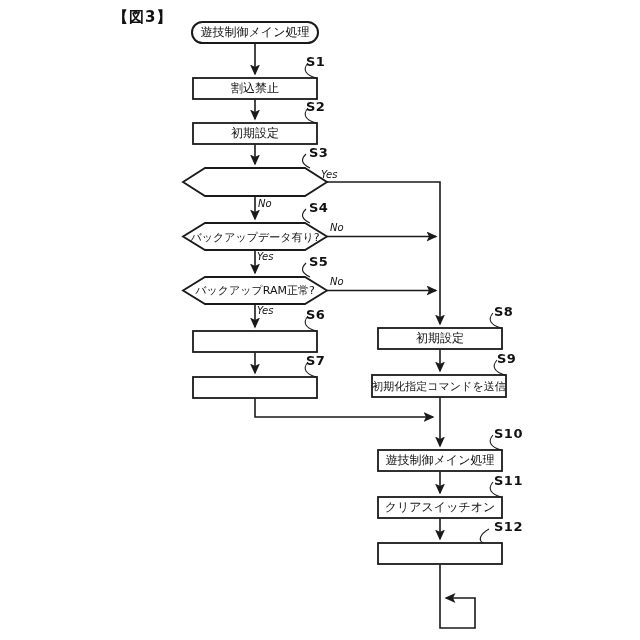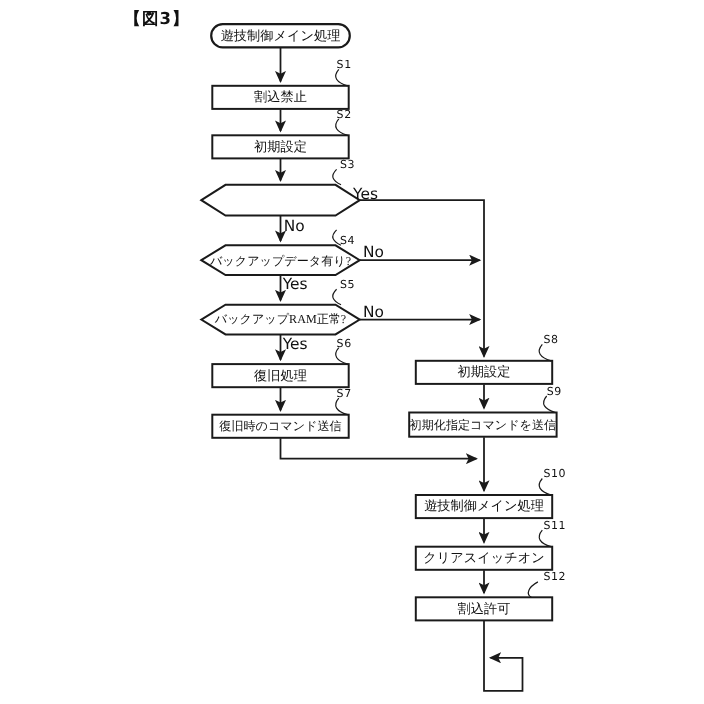--- a/index.html
+++ b/index.html
@@ -6,26 +6,26 @@
   #canvas{
     position:relative;width:568px;height:640px;background:#ffffff;
     font-family:"DejaVu Sans","Liberation Sans",sans-serif;color:#111;
     overflow:hidden;
   }
   #wires{position:absolute;left:0;top:0;z-index:1;}
   .txt{position:absolute;z-index:2;white-space:nowrap;}
   .fig-title{font-size:15px;font-weight:bold;letter-spacing:1px;}
   .node-label{
     display:flex;align-items:center;justify-content:center;
-    font-size:12px;text-align:right;font-family:Liberation Serif, serif;
+    font-size:12px;text-align:right;
   }
   .node-label.sm{font-size:11px;}
   .node-label.hex{font-size:11px;letter-spacing:0;}
-  .step-label{font-size:10px;letter-spacing:0.5px;}
-  .branch-label{font-size:14px;}
+  .step-label{font-size:13px;letter-spacing:0.5px;font-weight:bold;}
+  .branch-label{font-size:10px;font-style:italic;}
 </style>
 </head>
 <body>
 
 <div id="canvas">
 
   <svg id="wires" width="640" height="640" viewBox="0 0 640 640">
     <defs>
       <marker id="arw" markerUnits="userSpaceOnUse" markerWidth="12" markerHeight="10" refX="9.5" refY="5" orient="auto">
         <path d="M0,0 L11,5 L0,10 L2.5,5 Z" fill="#1a1a1a"></path>
@@ -83,32 +83,29 @@
     </g>
   </svg>
 
   <div class="txt fig-title" style="left:113px;top:8px;">【図3】</div>
 
   <div class="txt node-label" style="left:192px;top:22px;width:126px;height:21px;">遊技制御メイン処理</div>
   <div class="txt node-label" style="left:193px;top:123px;width:124px;height:21px;">初期設定</div>
   <div class="txt node-label" style="left:193px;top:78px;width:124px;height:21px;">割込禁止</div>
   <div class="txt node-label hex" style="left:183px;top:210px;width:144px;height:27px;margin-top:14px;">バックアップデータ有り?</div>
   <div class="txt node-label hex" style="left:183px;top:277px;width:144px;height:27px;">バックアップRAM正常?</div>
-  <div class="txt node-label" style="left:193px;top:331px;width:124px;height:21px;">復旧処理</div>
-  <div class="txt node-label sm" style="left:193px;top:377px;width:124px;height:21px;">復旧時のコマンド送信</div>
   <div class="txt node-label" style="left:378px;top:328px;width:124px;height:21px;">初期設定</div>
   <div class="txt node-label sm" style="left:372px;top:375px;width:134px;height:22px;">初期化指定コマンドを送信</div>
   <div class="txt node-label" style="left:378px;top:450px;width:124px;height:21px;">遊技制御メイン処理</div>
   <div class="txt node-label" style="left:378px;top:497px;width:124px;height:21px;">クリアスイッチオン</div>
-  <div class="txt node-label" style="left:378px;top:543px;width:124px;height:21px;">割込許可</div>
 
   <div class="txt step-label" style="left:306px;top:54px;">S1</div>
   <div class="txt step-label" style="left:306px;top:99px;">S2</div>
   <div class="txt step-label" style="left:309px;top:145px;">S3</div>
-  <div class="txt step-label" style="left:309px;top:200px;margin-top:14px;">S4</div>
+  <div class="txt step-label" style="left:309px;top:200px;">S4</div>
   <div class="txt step-label" style="left:309px;top:254px;">S5</div>
   <div class="txt step-label" style="left:306px;top:307px;">S6</div>
   <div class="txt step-label" style="left:306px;top:353px;">S7</div>
   <div class="txt step-label" style="left:494px;top:304px;">S8</div>
   <div class="txt step-label" style="left:497px;top:351px;">S9</div>
   <div class="txt step-label" style="left:494px;top:426px;">S10</div>
   <div class="txt step-label" style="left:494px;top:473px;">S11</div>
   <div class="txt step-label" style="left:494px;top:519px;">S12</div>
 
   <div class="txt branch-label" style="left:321px;top:169px;">Yes</div>

